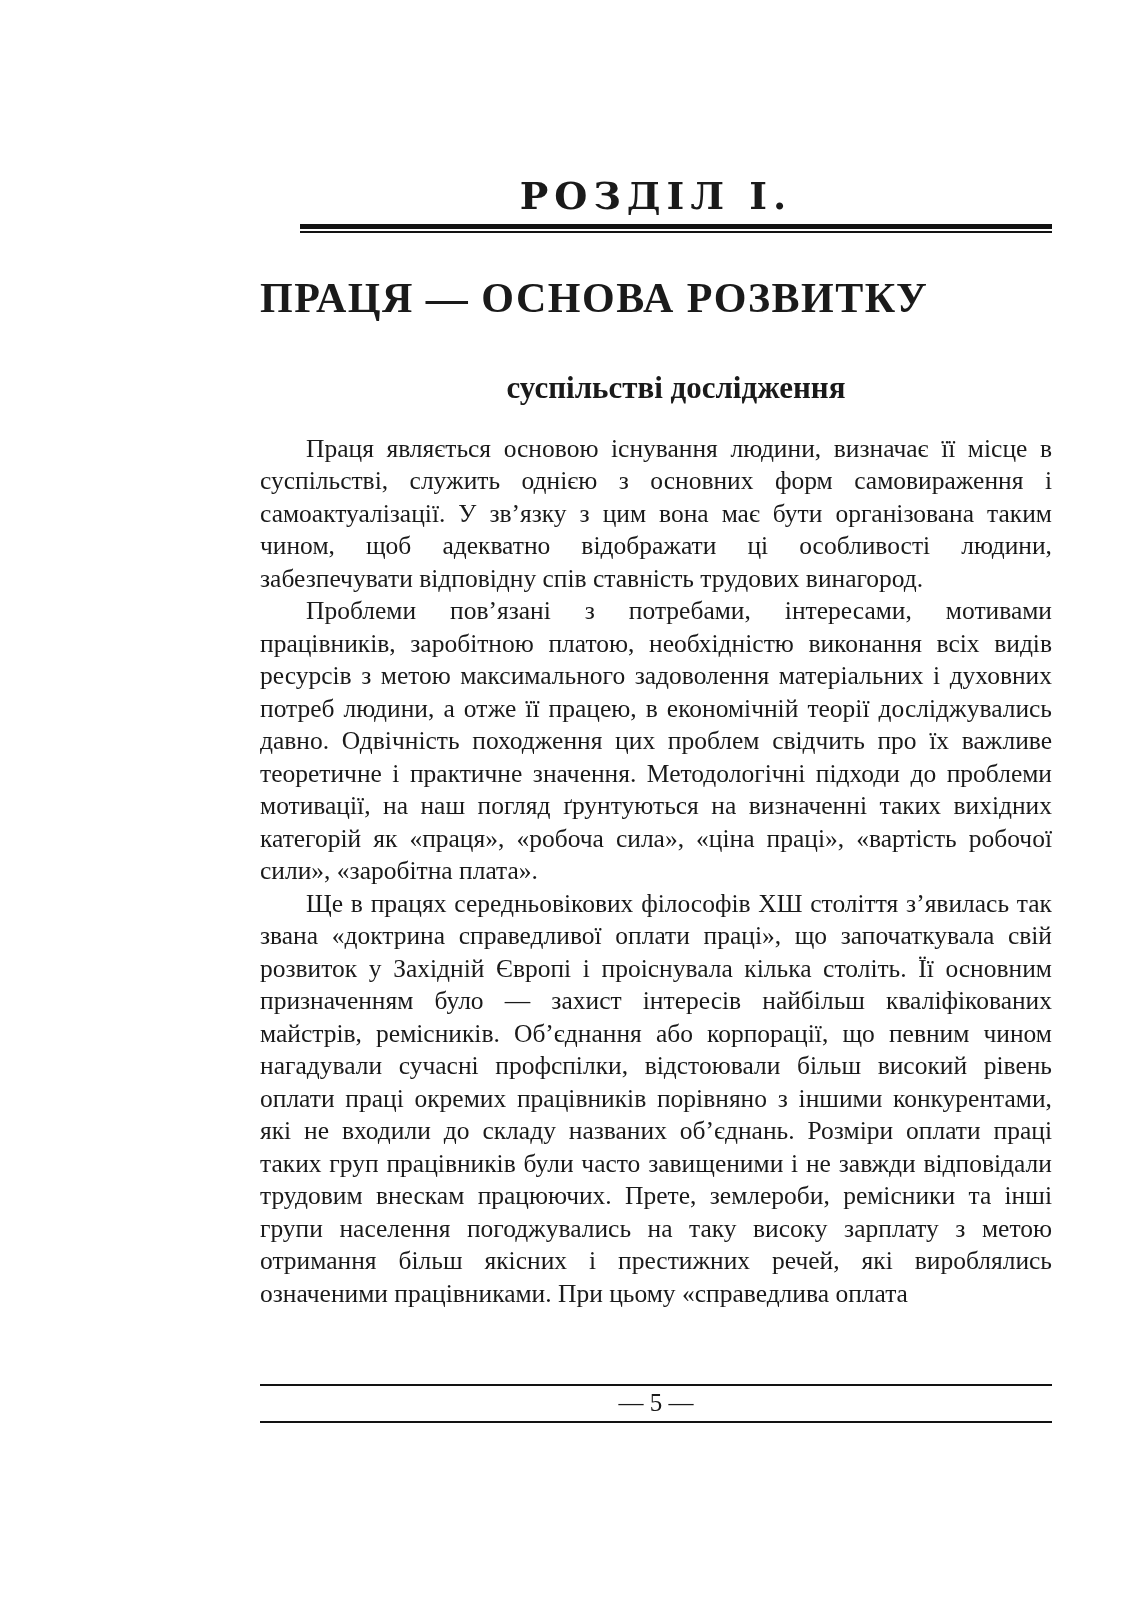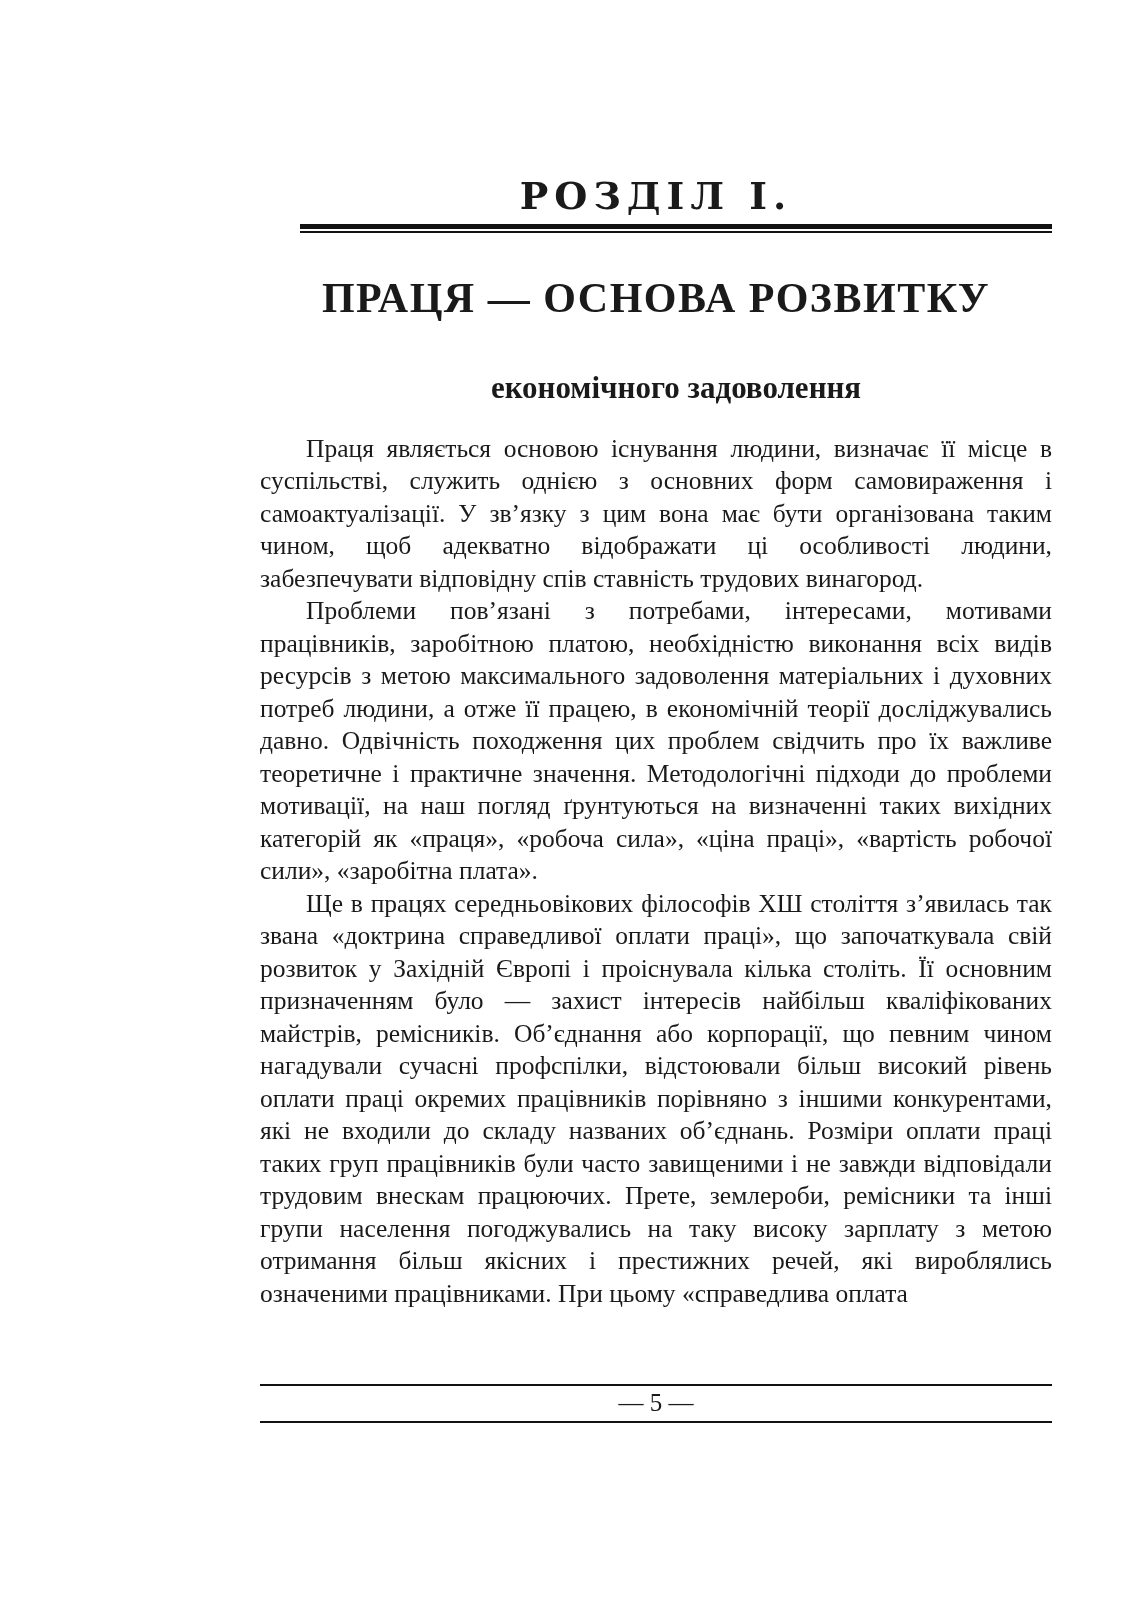--- a/index.html
+++ b/index.html
@@ -31,21 +31,21 @@
     font-weight: bold;
     font-size: 38px;
     line-height: 40px;
     letter-spacing: 6px;
   }
   .header-rule { margin-top: 8px; }
   .header-rule .thick { height: 5px; background: #121212; }
   .header-rule .thin  { height: 2px; background: #121212; margin-top: 2px; }
   .title {
     margin: 40px 0 0 0;
-    text-align: center;
+    text-align: left;
     font-weight: bold;
     font-size: 42px;
     line-height: 50px;
     letter-spacing: 1.5px;
   }
   .section-heading {
     margin-top: 46px;
     text-align: center;
     font-weight: bold;
     font-size: 31px;
@@ -86,21 +86,21 @@
     <div class="header-rule">
       <div class="thick"></div>
       <div class="thin"></div>
     </div>
 
     <h1 class="title">
       <span style="display:block">ПРАЦЯ — ОСНОВА РОЗВИТКУ</span>
     </h1>
 
     <h2 class="section-heading">
-      <span style="display:block">економічного задоволення</span>
+      <span style="display:block">суспільстві дослідження</span>
     </h2>
 
     <div class="bodytext">
       <p>Праця являється основою існування людини, визначає її місце в суспільстві, служить однією з основних форм самовираження і самоактуалізації. У зв’язку з цим вона має бути організована таким чином, щоб адекватно відображати ці особливості людини, забезпечувати відповідну спів ставність трудових винагород.</p>
       <p>Проблеми пов’язані з потребами, інтересами, мотивами працівників, заробітною платою, необхідністю виконання всіх видів ресурсів з метою максимального задоволення матеріальних і духовних потреб людини, а отже її працею, в економічній теорії досліджувались давно. Одвічність походження цих проблем свідчить про їх важливе теоретичне і практичне значення. Методологічні підходи до проблеми мотивації, на наш погляд ґрунтуються на визначенні таких вихідних категорій як «праця», «робоча сила», «ціна праці», «вартість робочої сили», «заробітна плата».</p>
       <p>Ще в працях середньовікових філософів ХШ століття з’явилась так звана «доктрина справедливої оплати праці», що започаткувала свій розвиток у Західній Європі і проіснувала кілька століть. Її основним призначенням було — захист інтересів найбільш кваліфікованих майстрів, ремісників. Об’єднання або корпорації, що певним чином нагадували сучасні профспілки, відстоювали більш високий рівень оплати праці окремих працівників порівняно з іншими конкурентами, які не входили до складу названих об’єднань. Розміри оплати праці таких груп працівників були часто завищеними і не завжди відповідали трудовим внескам працюючих. Прете, землероби, ремісники та інші групи населення погоджувались на таку високу зарплату з метою отримання більш якісних і престижних речей, які вироблялись означеними працівниками. При цьому «справедлива оплата</p>
     </div>
 
   </div>
 

